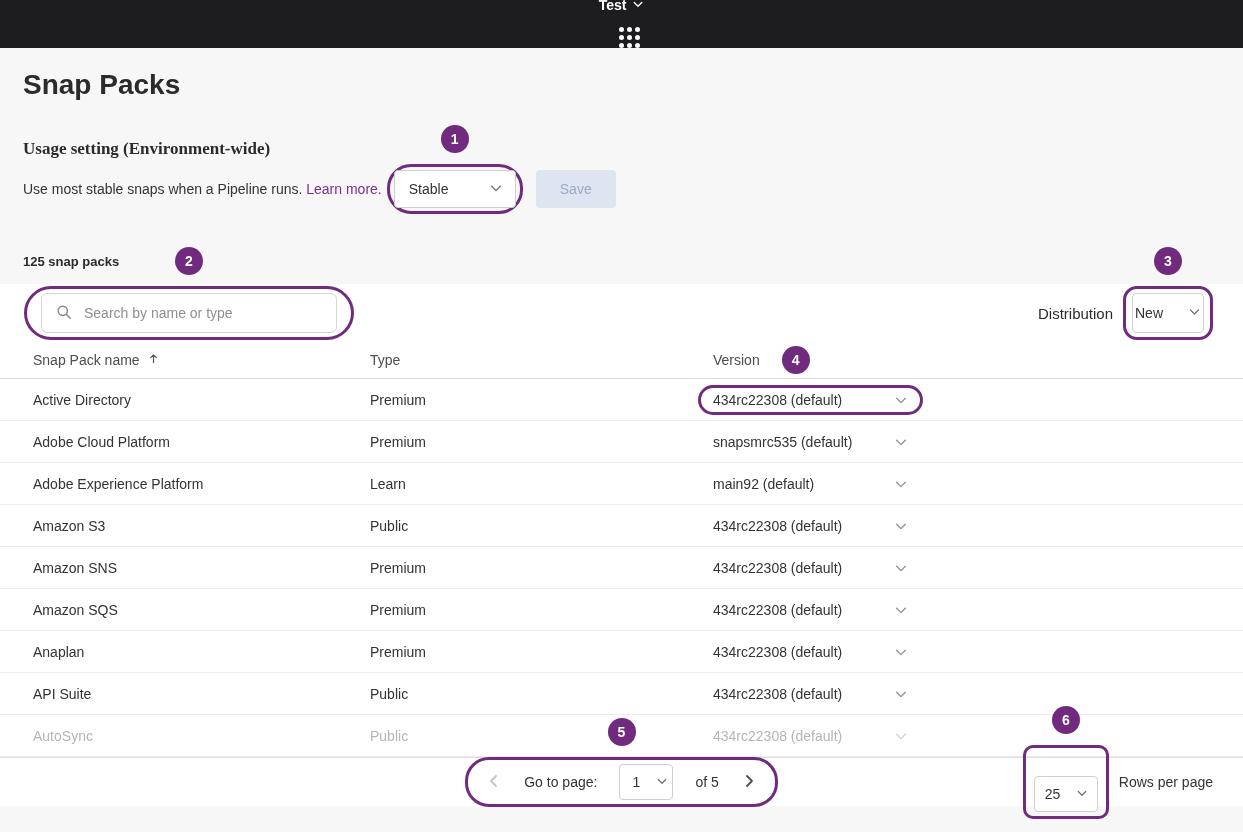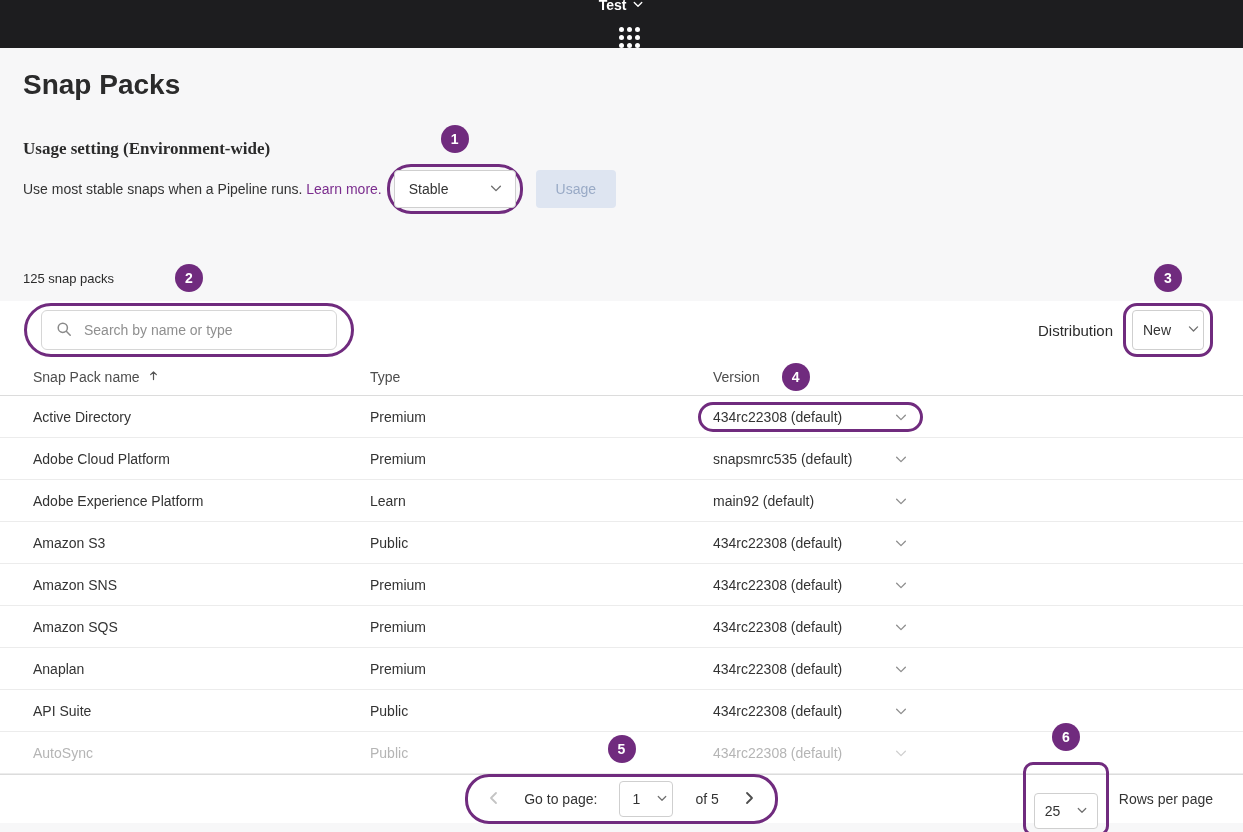--- a/index.html
+++ b/index.html
@@ -57,21 +57,21 @@
   .usage-heading{margin:36px 0 0 23px;font-size:17px;line-height:21px;font-weight:bold;color:#2b2b2b;font-family:Liberation Serif, serif;}
   .usage-row{margin:4px 0 0 23px;display:flex;align-items:center;gap:5px;height:52px;}
   .usage-text{color:#333;}
   .learn-more{color:var(--link);cursor:pointer;}
   .ring-stability{padding:3px 4px;border-radius:24px;}
   .select-stability{width:122px;height:38px;padding:0 12px 0 14px;}
   .save-btn{
     margin-left:8px;width:80px;height:38px;border:none;border-radius:4px;
     background:#dee5f1;color:#99aac6;font-size:14px;font-family:inherit;cursor:default;
   }
-  .count-label{margin:56px 0 14px 23px;font-size:13px;line-height:16px;font-weight:normal;color:#2b2b2b;}
+  .count-label{margin:39px 0 14px 23px;font-size:13px;line-height:16px;font-weight:bold;color:#2b2b2b;}
   
   .panel{background:#fff;}
   .toolbar{
     display:flex;align-items:center;justify-content:space-between;
     padding:2px 30px 2px 24px;background:#fff;
   }
   .ring-search{padding:4px 14px;border-radius:28px;}
   .search-box{
     display:flex;align-items:center;gap:10px;
     width:296px;height:40px;border:1px solid #d6d6d6;border-radius:6px;
@@ -79,21 +79,21 @@
   }
   .search-box input{
     border:none;outline:none;flex:1;font-size:14px;color:#333;
     font-family:inherit;background:transparent;
   }
   .search-box input::placeholder{color:#8f8f8f;}
   .search-icon{color:#8a8a8a;flex:0 0 auto;}
   .dist-group{display:flex;align-items:center;gap:10px;}
   .dist-label{font-size:15px;color:#2b2b2b;}
   .ring-distribution{padding:4px 6px;border-radius:14px;}
-  .select-distribution{width:72px;height:40px;padding:0 10px;}
+  .select-distribution{width:72px;height:40px;padding:0 2px;}
   
   .thead,.trow{
     display:grid;grid-template-columns:337px 343px 1fr;
     align-items:center;padding-left:33px;background:#fff;
   }
   .thead{height:37px;border-bottom:1px solid #dcdcdc;color:#4d4d4d;}
   .thead .hcell{display:flex;align-items:center;}
   .sort-icon{color:#555;margin-left:7px;cursor:pointer;}
   .trow{height:42px;border-bottom:1px solid #ececec;color:#333;}
   .trow.muted{color:#b5b5b5;}
@@ -160,21 +160,21 @@
     <span class="ann-badge">1</span>
     <span class="select select-stability">
       <span>Stable</span>
       <span class="chev">
         <svg width="14" height="14" viewBox="0 0 16 16">
             <path d="M3 6l5 5 5-5" fill="none" stroke="currentColor" stroke-width="1.6" stroke-linecap="round" stroke-linejoin="round"></path>
           </svg>
       </span>
     </span>
   </span>
-  <button class="save-btn">Usage</button>
+  <button class="save-btn">Save</button>
 </div>
 
 <div class="count-label">125 snap packs</div>
 
 <div class="panel">
 
   <div class="toolbar">
     <span class="ann ring-search">
       <span class="ann-badge">2</span>
       <span class="search-box">

